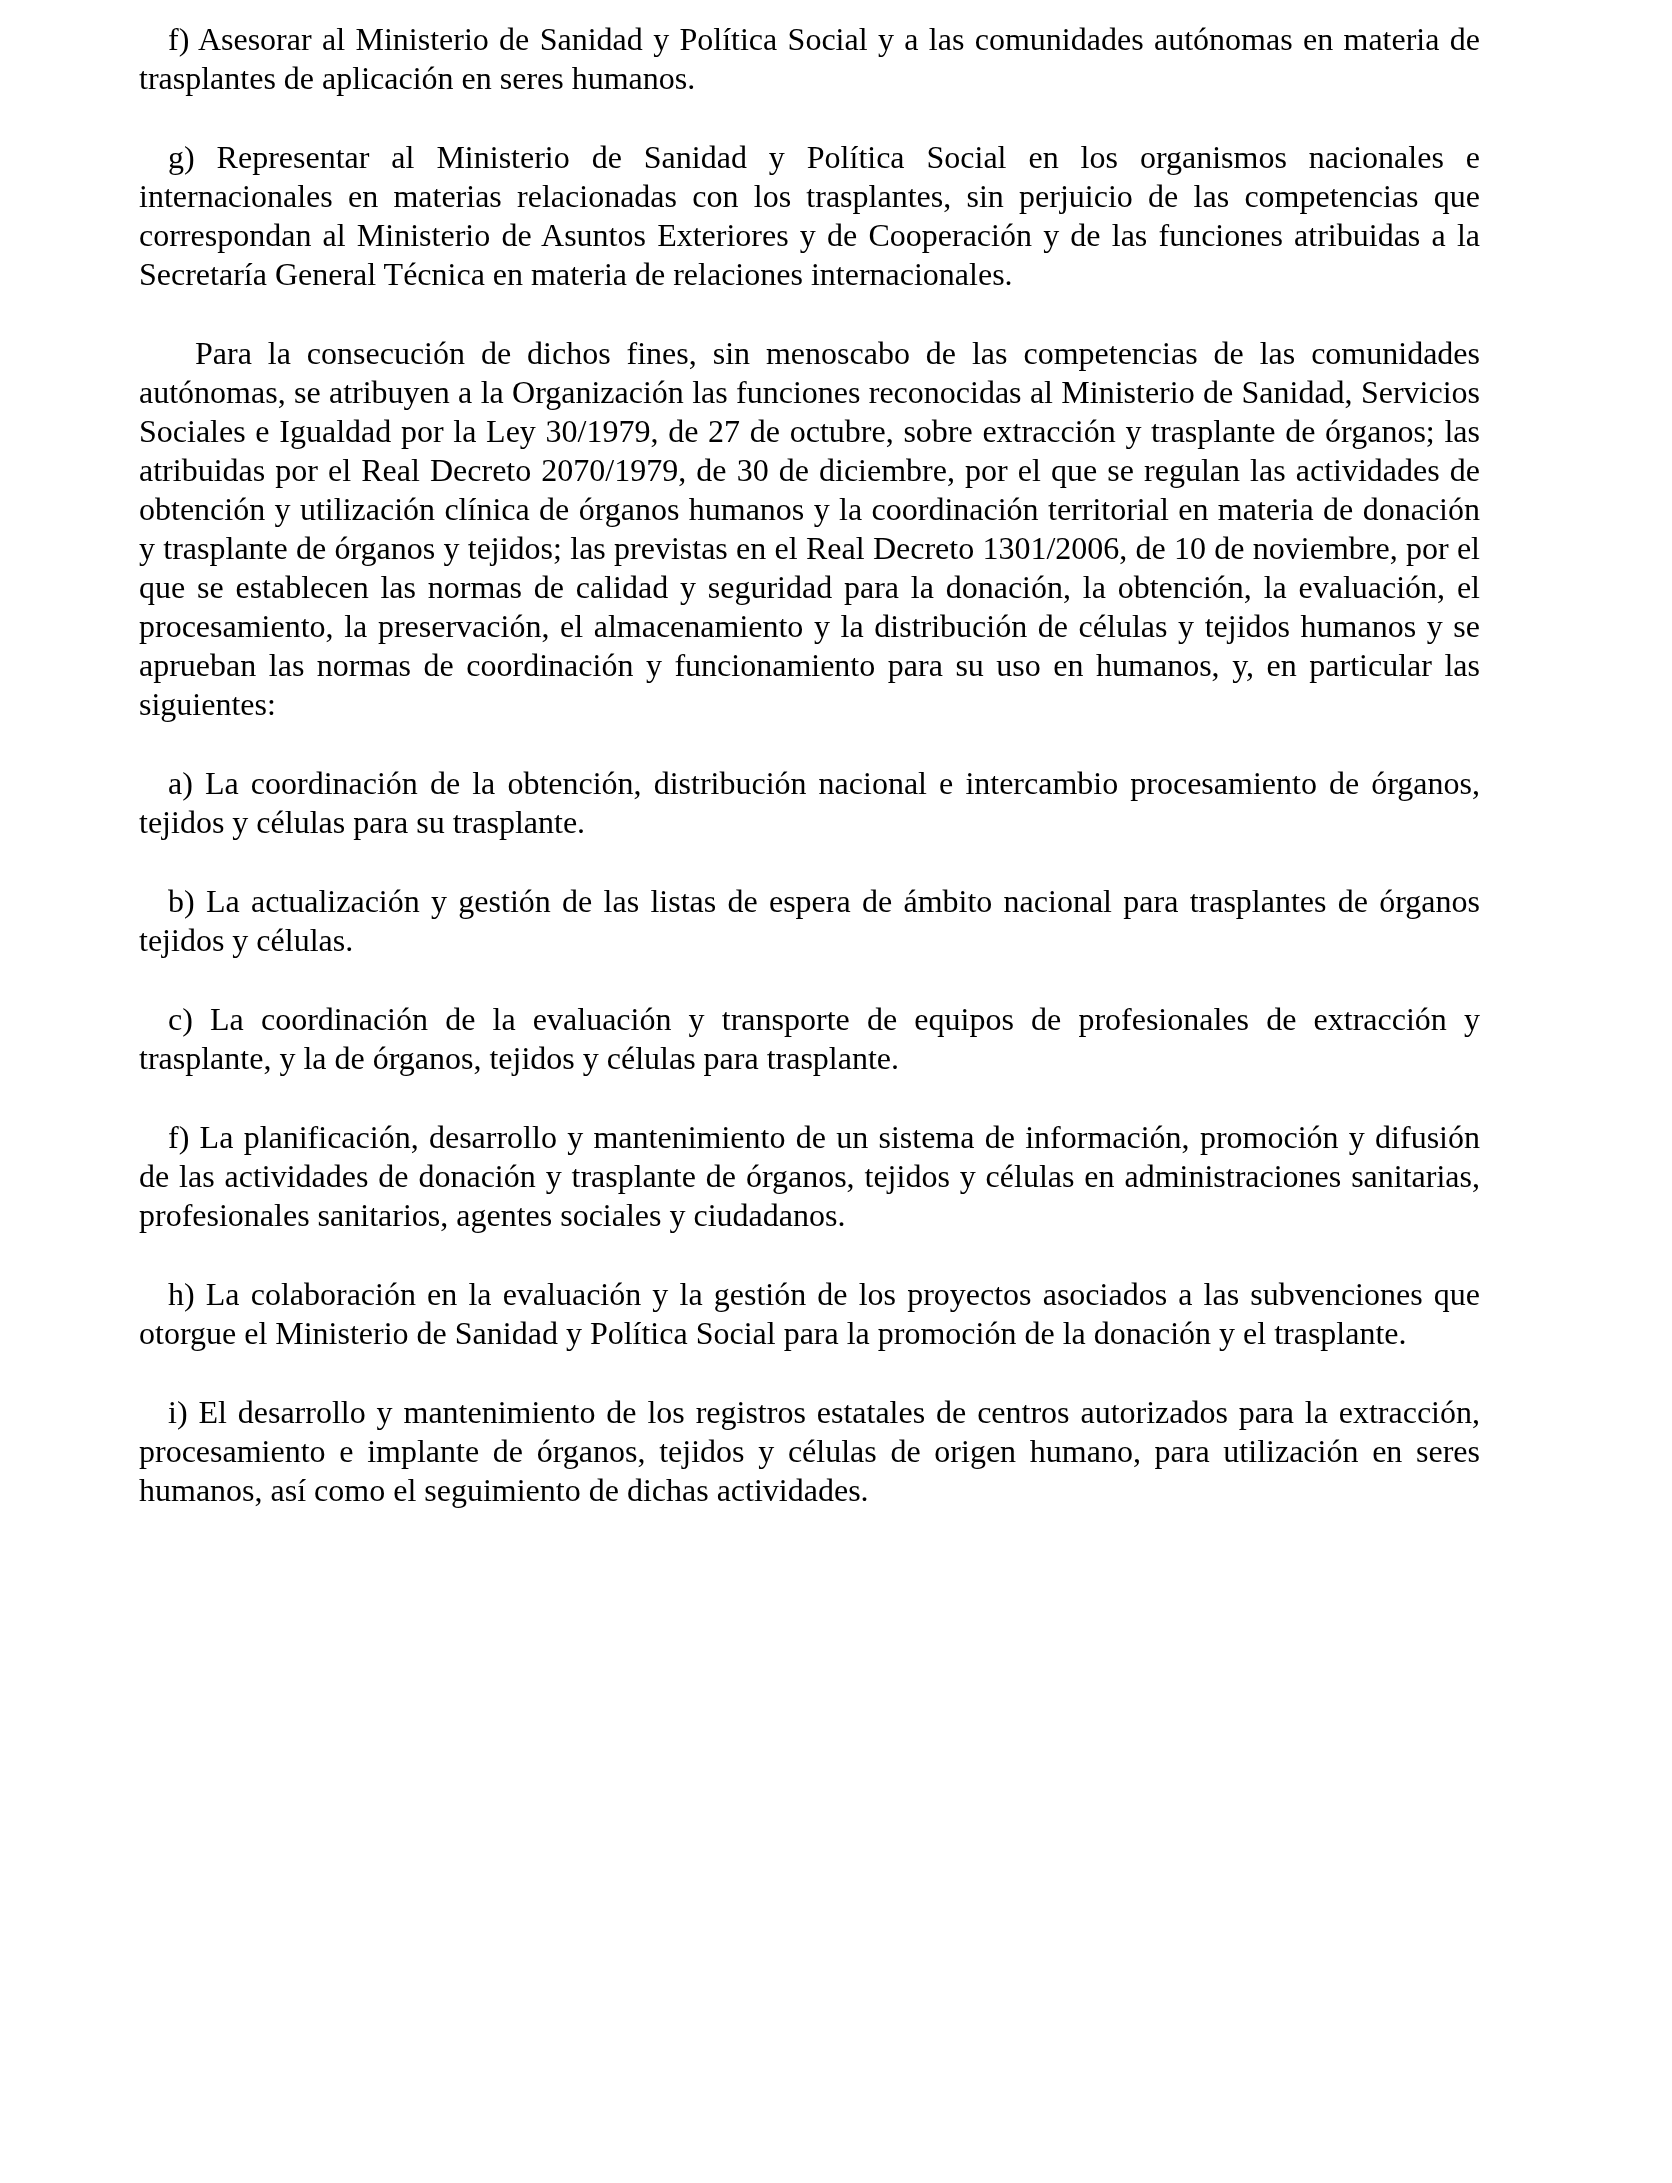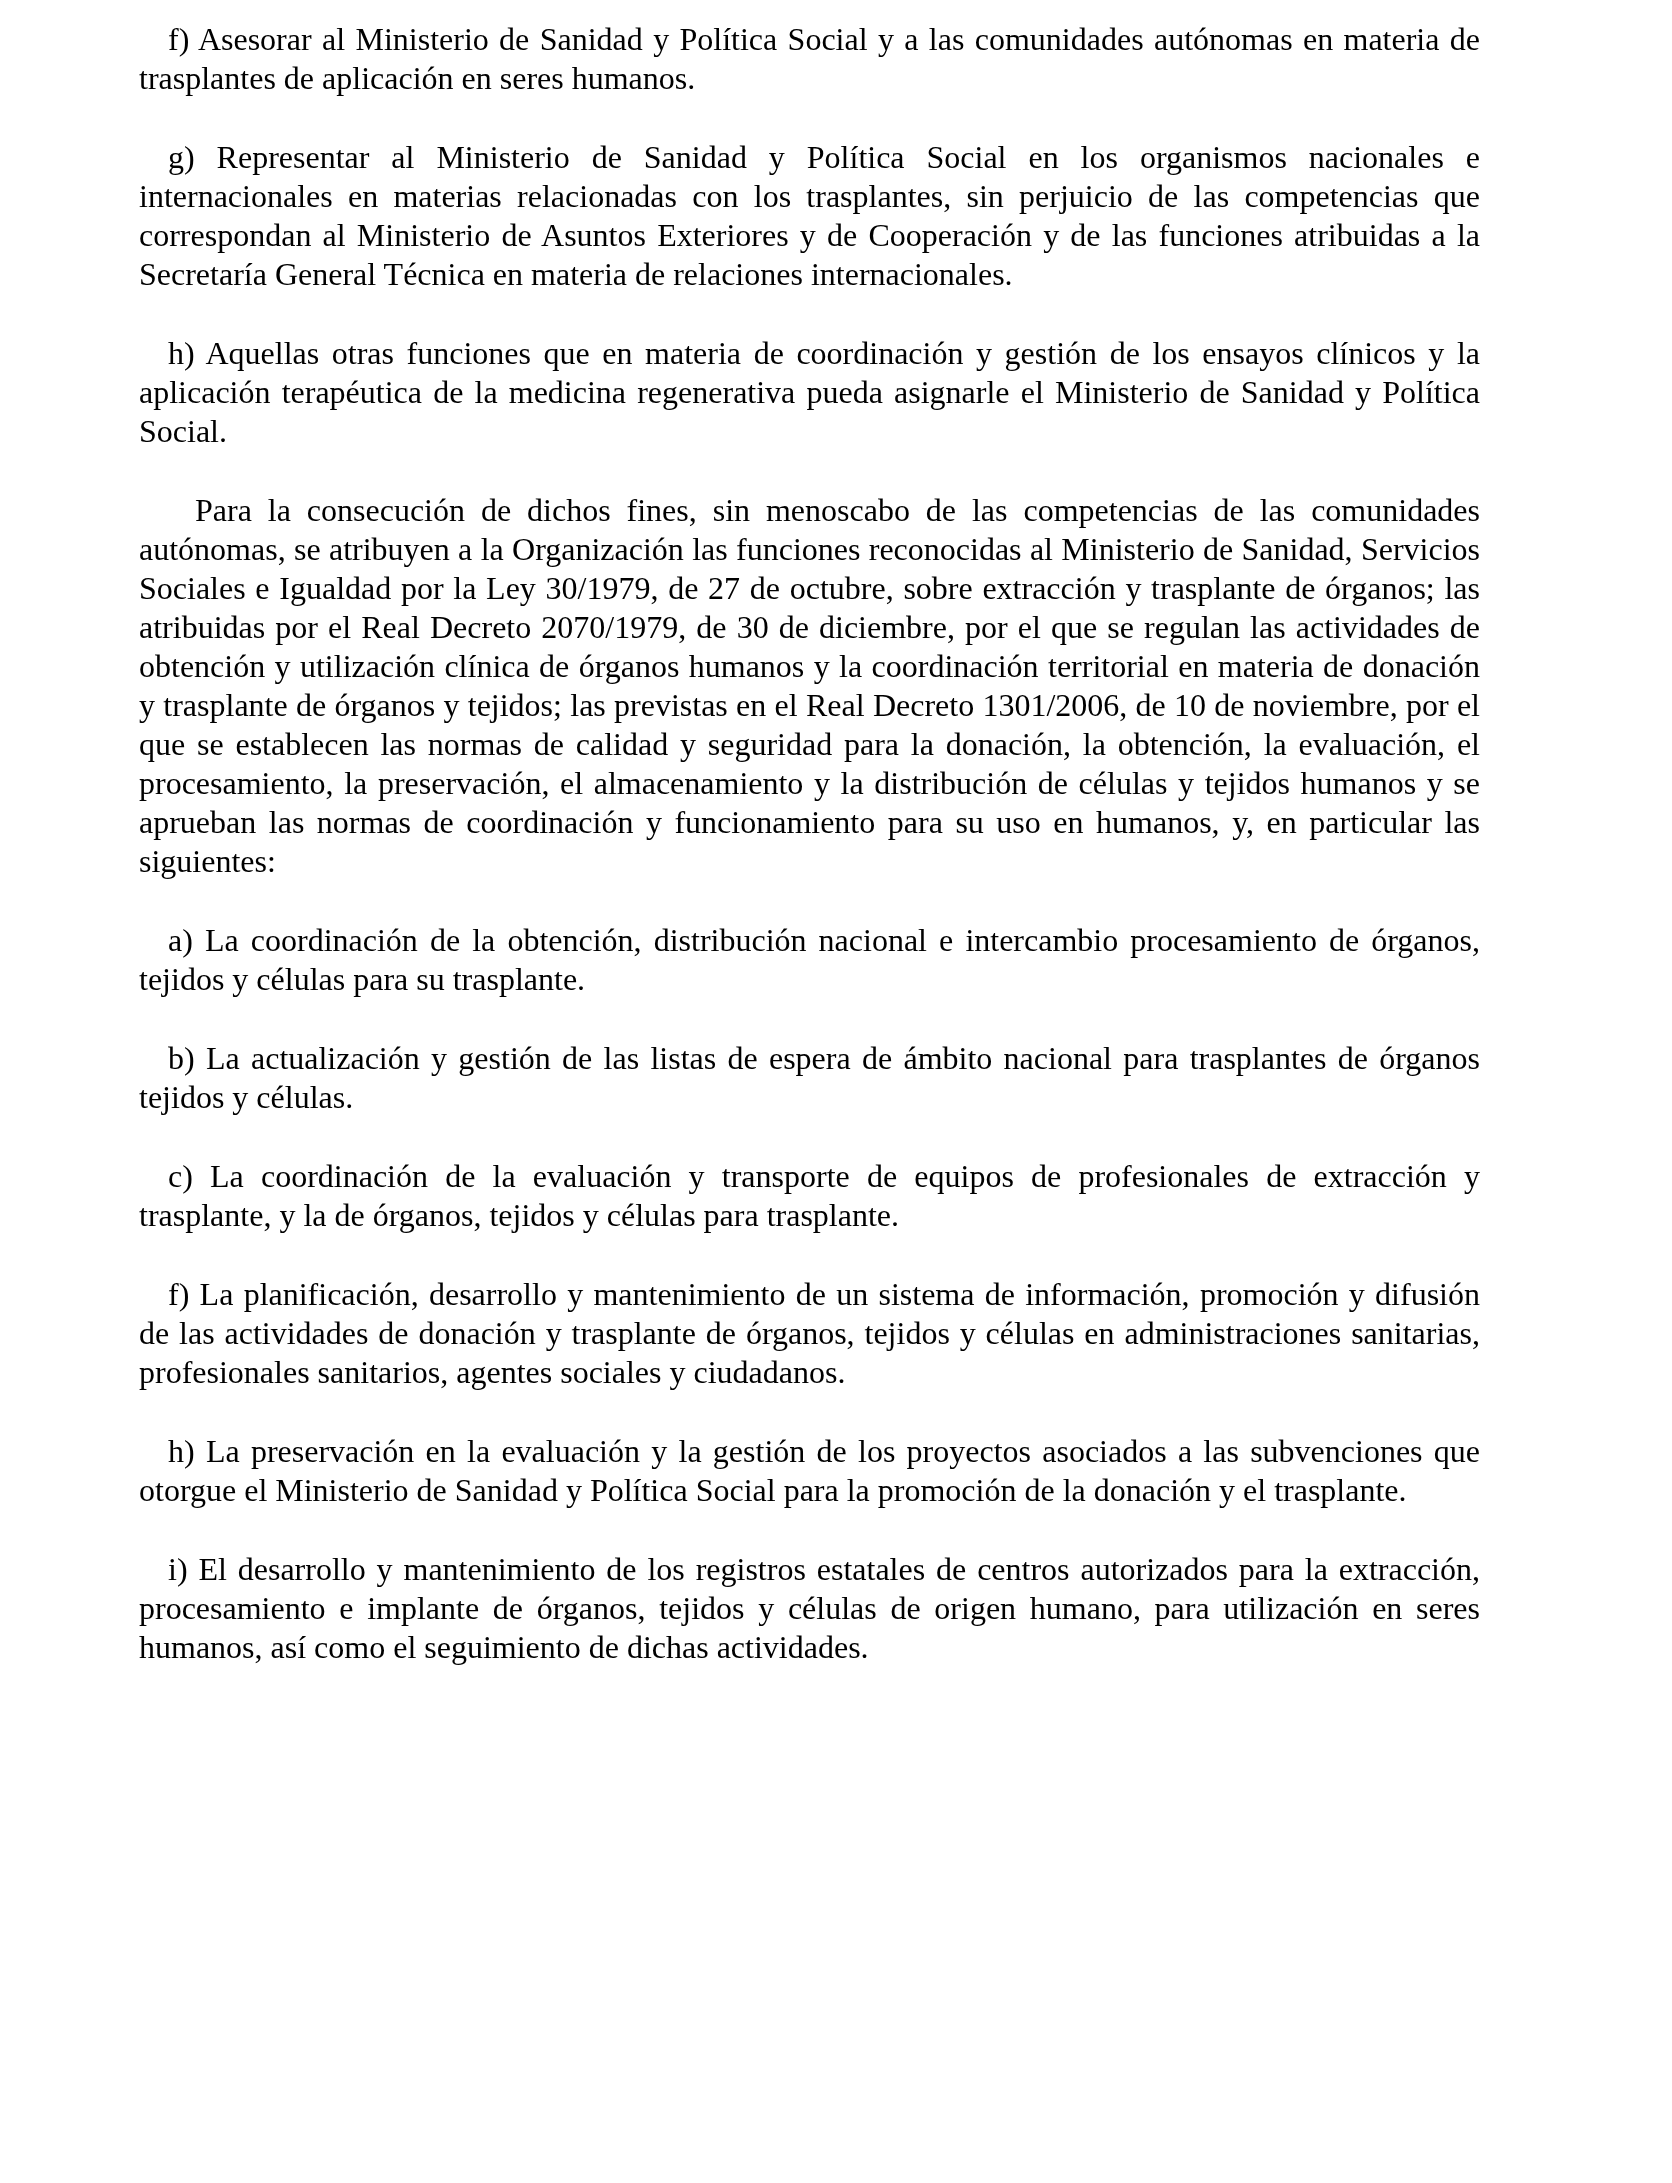--- a/index.html
+++ b/index.html
@@ -32,22 +32,21 @@
   .page p.big-indent {
     text-indent: 56px;
   }
 </style>
 </head>
 <body>
 
 <div class="page">
   <p>f) Asesorar al Ministerio de Sanidad y Política Social y a las comunidades autónomas en materia de trasplantes de aplicación en seres humanos.</p>
   <p>g) Representar al Ministerio de Sanidad y Política Social en los organismos nacionales e internacionales en materias relacionadas con los trasplantes, sin perjuicio de las competencias que correspondan al Ministerio de Asuntos Exteriores y de Cooperación y de las funciones atribuidas a la Secretaría General Técnica en materia de relaciones internacionales.</p>
-  <p>h) Aquellas otras funciones que en materia de coordinación y gestión de los ensayos clínicos y la aplicación terapéutica de la medicina regenerativa pueda asignarle el Ministerio de Sanidad y Política Social.</p>
   <p class="big-indent">Para la consecución de dichos fines, sin menoscabo de las competencias de las comunidades autónomas, se atribuyen a la Organización las funciones reconocidas al Ministerio de Sanidad, Servicios Sociales e Igualdad por la Ley 30/1979, de 27 de octubre, sobre extracción y trasplante de órganos; las atribuidas por el Real Decreto 2070/1979, de 30 de diciembre, por el que se regulan las actividades de obtención y utilización clínica de órganos humanos y la coordinación territorial en materia de donación y trasplante de órganos y tejidos; las previstas en el Real Decreto 1301/2006, de 10 de noviembre, por el que se establecen las normas de calidad y seguridad para la donación, la obtención, la evaluación, el procesamiento, la preservación, el almacenamiento y la distribución de células y tejidos humanos y se aprueban las normas de coordinación y funcionamiento para su uso en humanos, y, en particular las siguientes:</p>
   <p>a) La coordinación de la obtención, distribución nacional e intercambio procesamiento de órganos, tejidos y células para su trasplante.</p>
   <p>b) La actualización y gestión de las listas de espera de ámbito nacional para trasplantes de órganos tejidos y células.</p>
   <p>c) La coordinación de la evaluación y transporte de equipos de profesionales de extracción y trasplante, y la de órganos, tejidos y células para trasplante.</p>
   <p>f) La planificación, desarrollo y mantenimiento de un sistema de información, promoción y difusión de las actividades de donación y trasplante de órganos, tejidos y células en administraciones sanitarias, profesionales sanitarios, agentes sociales y ciudadanos.</p>
-  <p>h) La preservación en la evaluación y la gestión de los proyectos asociados a las subvenciones que otorgue el Ministerio de Sanidad y Política Social para la promoción de la donación y el trasplante.</p>
+  <p>h) La colaboración en la evaluación y la gestión de los proyectos asociados a las subvenciones que otorgue el Ministerio de Sanidad y Política Social para la promoción de la donación y el trasplante.</p>
   <p>i) El desarrollo y mantenimiento de los registros estatales de centros autorizados para la extracción, procesamiento e implante de órganos, tejidos y células de origen humano, para utilización en seres humanos, así como el seguimiento de dichas actividades.</p>
 </div>
 
 
 </body></html>

